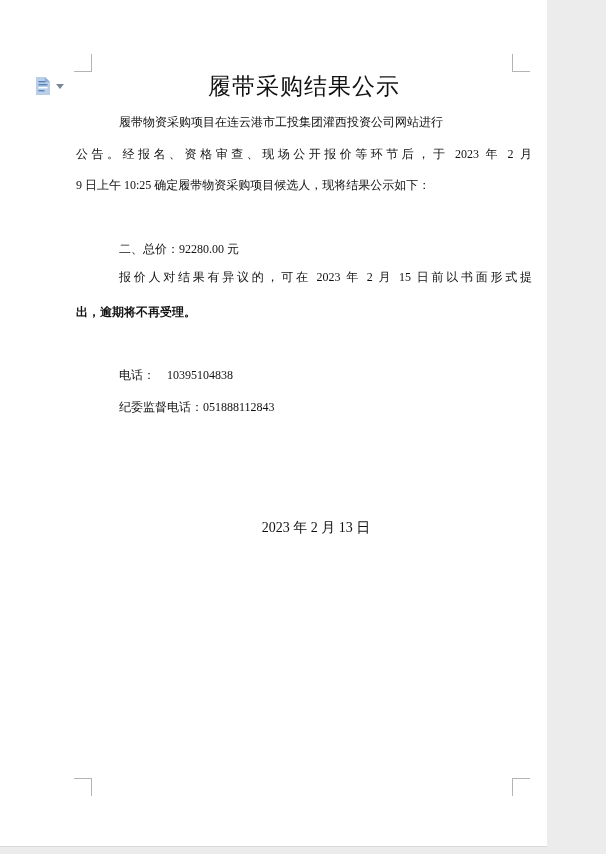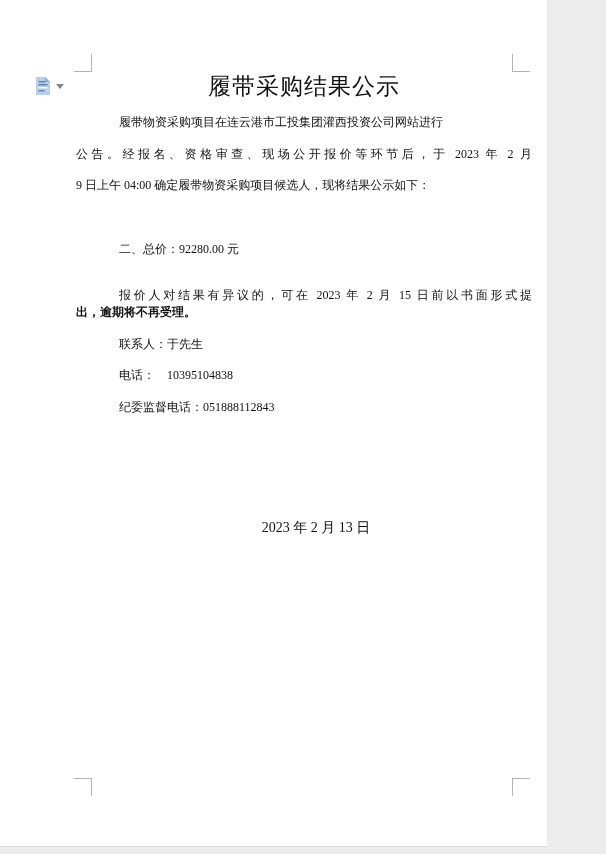--- a/index.html
+++ b/index.html
@@ -62,21 +62,21 @@
   }
   .indent { padding-left: 43px; width: 413px; }
   .justify { white-space: normal; text-align: justify; text-align-last: justify; }
   .justify::after { content: ""; display: inline-block; width: 100%; height: 0; }
 
   .l1  { top: 111px; }
   .l2  { top: 143px; }
   .l3  { top: 174px; }
   .l4  { top: 206px; }
   .l5  { top: 238px; }
-  .l6  { top: 284px; }
+  .l6  { top: 266px; }
   .l7  { top: 301px; font-weight: bold; }
   .l8  { top: 333px; }
   .l9  { top: 364px; }
   .l10 { top: 396px; }
 
   .sig {
     position: absolute;
     left: 76px; width: 480px; height: 22px;
     line-height: 22px;
     font-size: 14px;
@@ -109,22 +109,21 @@
         <rect x="3.5" y="14" width="6" height="1.4" fill="#5a82b8"></rect>
       </svg>
     </span>
     <span class="paste-arrow"></span>
   </div>
 
   <div class="doc-title">履带采购结果公示</div>
 
   <div class="bline l1 indent">履带物资采购项目在连云港市工投集团灌西投资公司网站进行</div>
   <div class="bline l2 justify">公告。经报名、资格审查、现场公开报价等环节后，于 2023 年 2 月</div>
-  <div class="bline l3">9 日上午 04:00 确定履带物资采购项目候选人，现将结果公示如下：</div>
+  <div class="bline l3">9 日上午 10:25 确定履带物资采购项目候选人，现将结果公示如下：</div>
   <div class="bline l5 indent">二、总价：92280.00 元</div>
   <div class="bline l6 indent justify">报价人对结果有异议的，可在 2023 年 2 月 15 日前以书面形式提</div>
   <div class="bline l7">出，逾期将不再受理。</div>
-  <div class="bline l8 indent">联系人：于先生</div>
   <div class="bline l9 indent">电话：    10395104838</div>
   <div class="bline l10 indent">纪委监督电话：051888112843</div>
 
   <div class="sig sig-date">2023 年 2 月 13 日</div>
 </div>
 
 </body></html>

